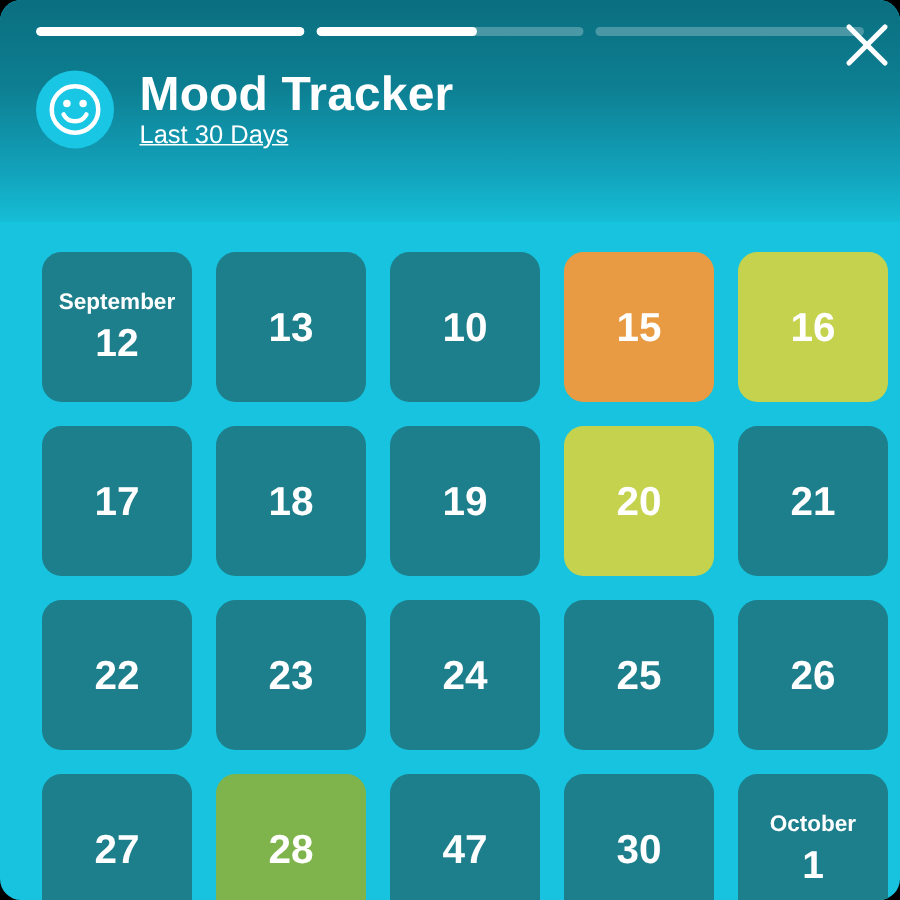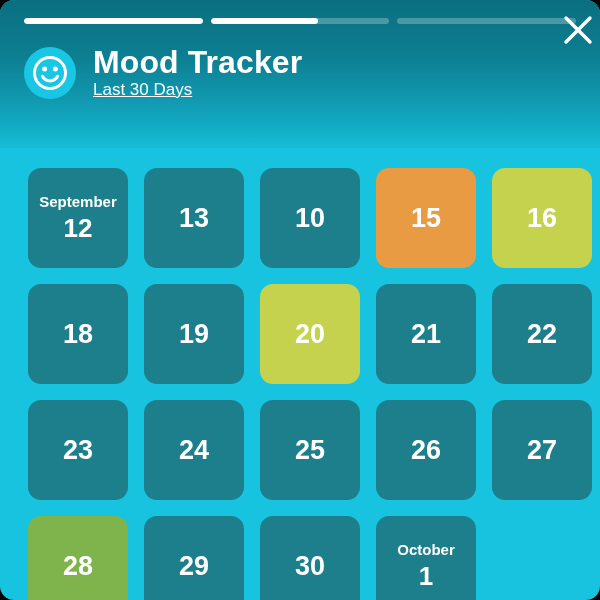--- a/index.html
+++ b/index.html
@@ -219,20 +219,23 @@
       <div class="day-cell">
         <div class="day-number">10</div>
       </div>
       <div class="day-cell mood-orange">
         <div class="day-number">15</div>
       </div>
       <div class="day-cell mood-yellow">
         <div class="day-number">16</div>
       </div>
       <div class="day-cell">
+        <div class="day-number">17</div>
+      </div>
+      <div class="day-cell">
         <div class="day-number">18</div>
       </div>
       <div class="day-cell">
         <div class="day-number">19</div>
       </div>
       <div class="day-cell mood-yellow">
         <div class="day-number">20</div>
       </div>
       <div class="day-cell">
         <div class="day-number">21</div>
@@ -252,21 +255,21 @@
       <div class="day-cell">
         <div class="day-number">26</div>
       </div>
       <div class="day-cell">
         <div class="day-number">27</div>
       </div>
       <div class="day-cell mood-green">
         <div class="day-number">28</div>
       </div>
       <div class="day-cell">
-        <div class="day-number">29</div>
+        <div class="day-number">47</div>
       </div>
       <div class="day-cell">
         <div class="day-number">30</div>
       </div>
       <div class="day-cell has-month">
         <div class="month-label">October</div>
         <div class="day-number">1</div>
       </div>
     </div>
 

